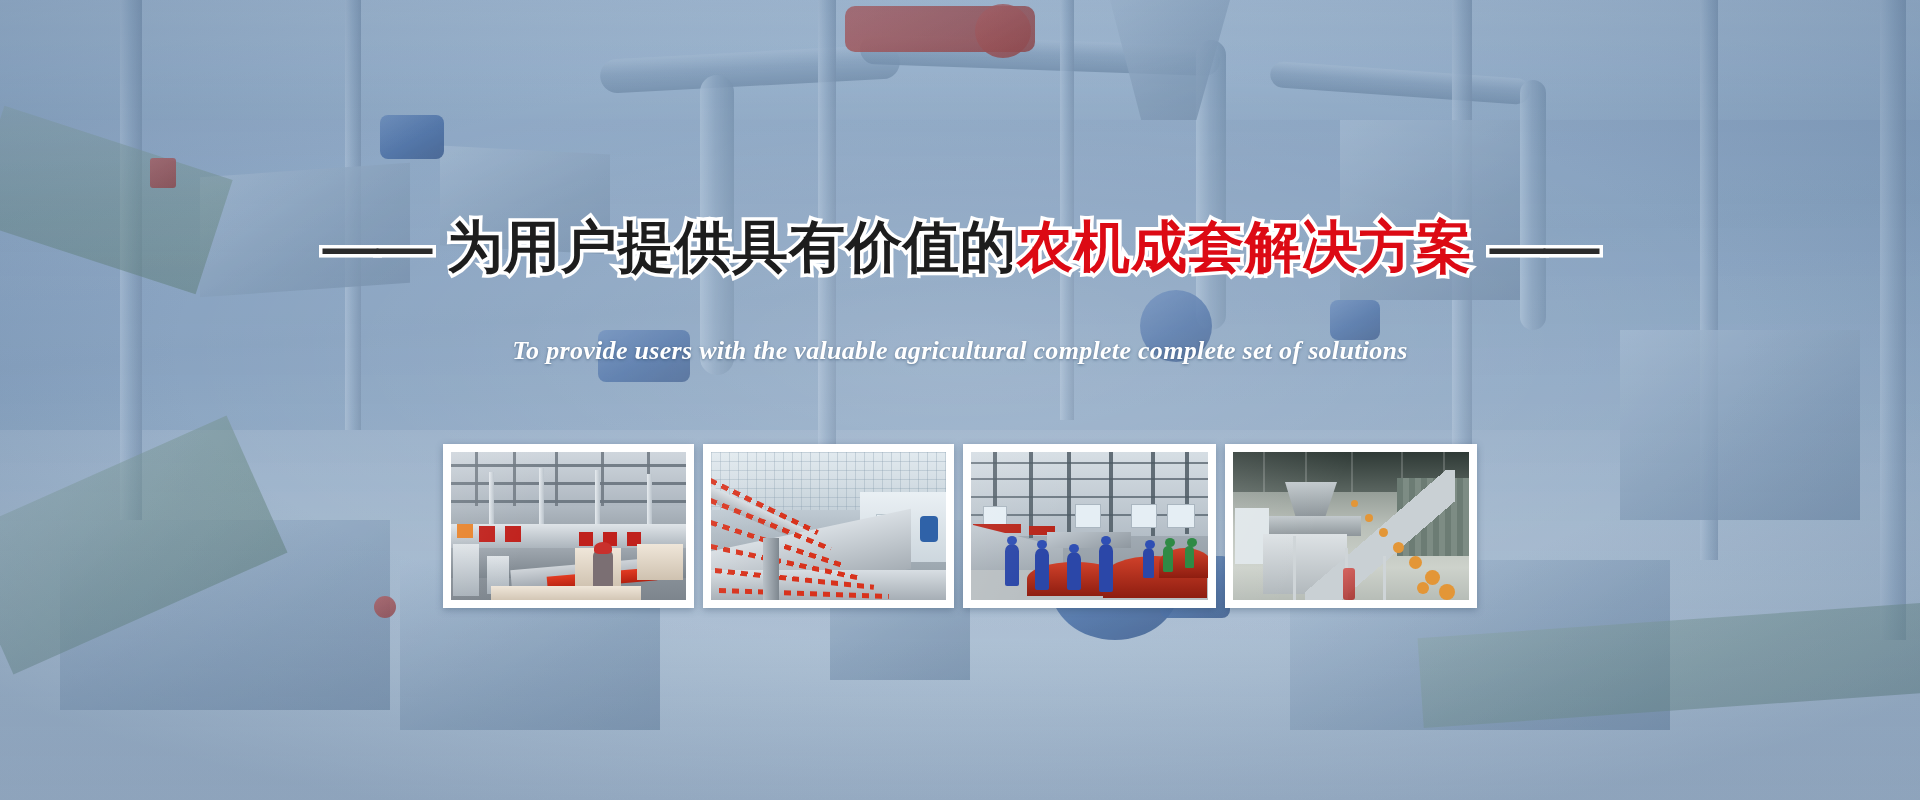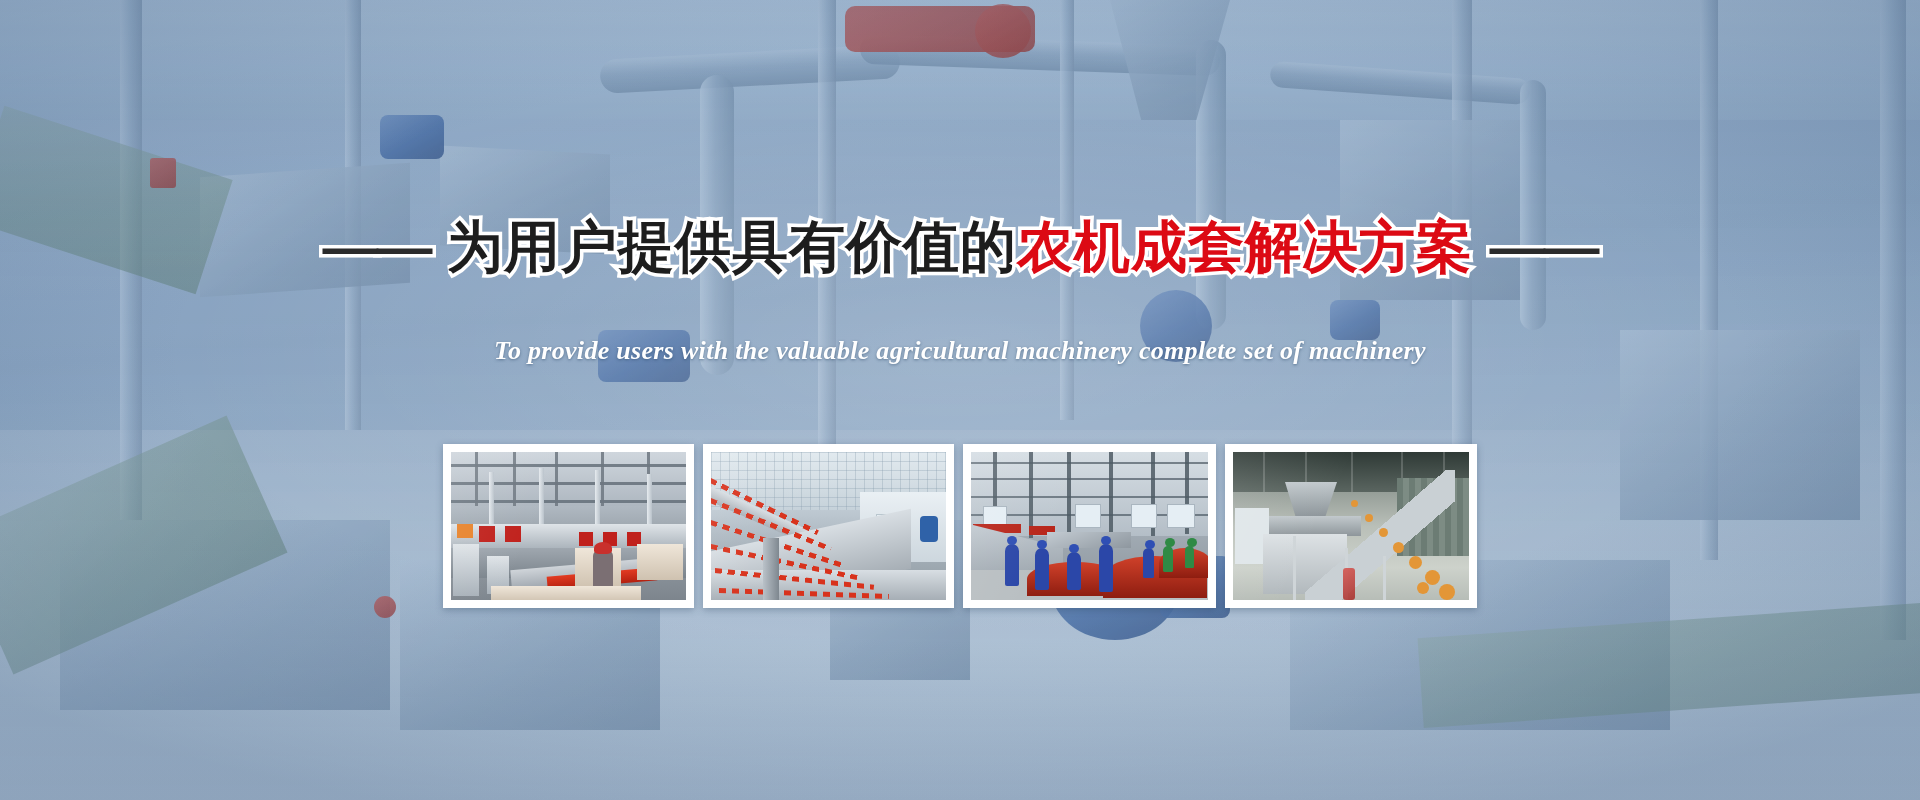--- a/index.html
+++ b/index.html
@@ -190,21 +190,21 @@
   </div>
 
   <div class="content">
 
     <div class="headline">
       <span class="dash">——</span>
       <span class="part black">为用户提供具有价值的</span><span class="part red">农机成套解决方案</span>
       <span class="dash">——</span>
     </div>
 
-    <div class="subtitle">To provide users with the  valuable agricultural machinery complete set of machinery</div>
+    <div class="subtitle">To provide users with the  valuable agricultural complete complete set of solutions</div>
 
     <div class="thumbs">
 
       <div class="thumb t1">
         <div class="ph p1">
           <div class="roof"></div>
           <div class="beam" style="top:12px;"></div>
           <div class="beam" style="top:30px;"></div>
           <div class="beam" style="top:48px;"></div>
           <div class="tr" style="left:24px;"></div>

